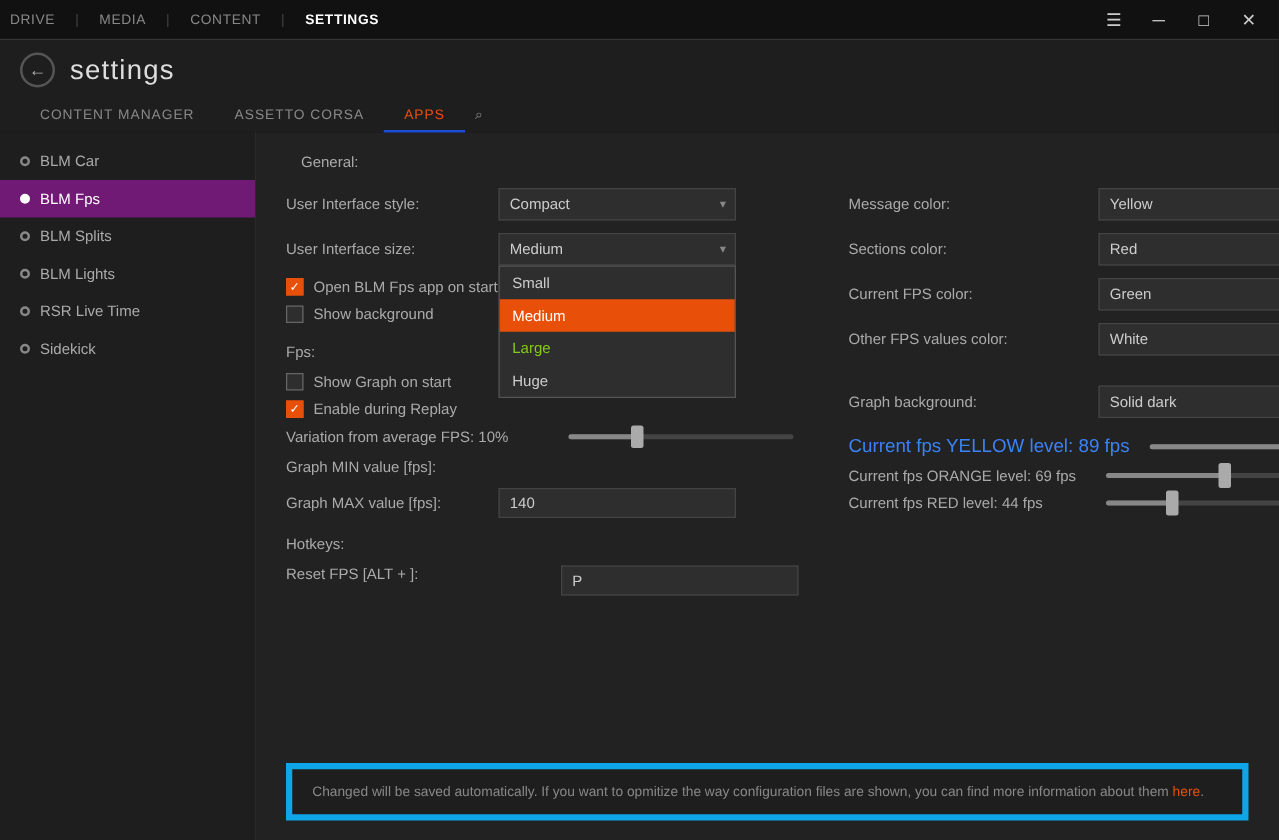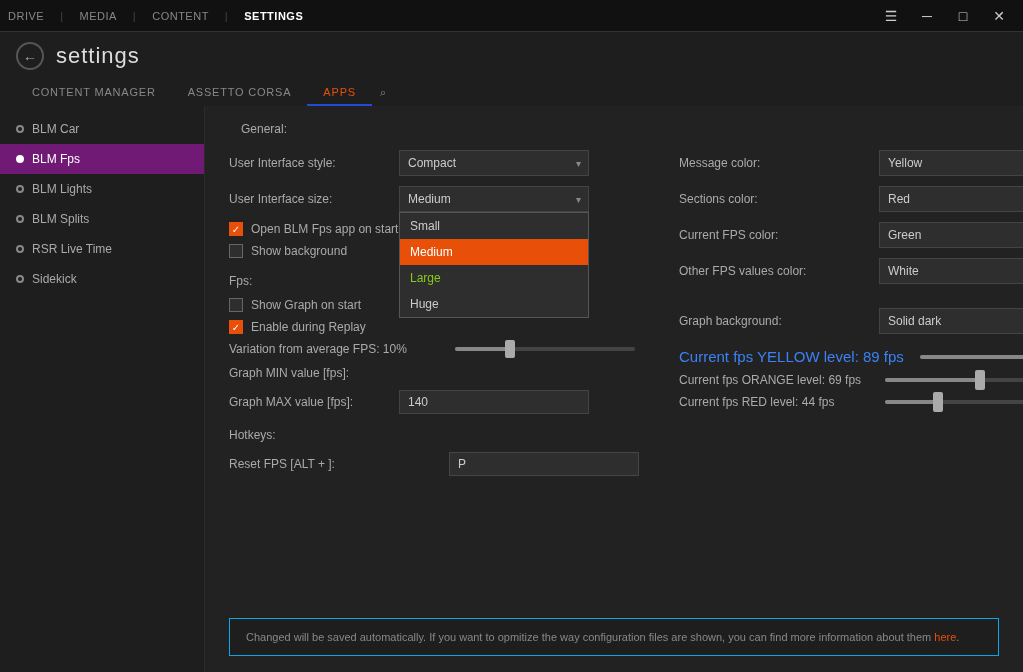--- a/index.html
+++ b/index.html
@@ -280,35 +280,35 @@
       color: #ccc;
       padding: 4px 8px;
       font-size: 12px;
       width: 190px;
       outline: none;
     }
 
     
     .hotkey-row {
       display: flex;
-      align-items: center;
+      align-items: flex-start;
       gap: 10px;
       margin-bottom: 10px;
     }
     .hotkey-label {
       color: #aaa;
       font-size: 12px;
       min-width: 210px;
     }
 
     
     .footer-info {
       margin-top: auto;
       background: #1e1e1e;
-      border: 1px solid #0ea5e9;
+      border: 5px solid #0ea5e9;
       padding: 10px 16px;
       font-size: 11px;
       color: #888;
       line-height: 1.5;
     }
     .footer-info a { color: #e8500a; text-decoration: none; }
 
     .right-section {
       display: flex;
       flex-direction: column;
@@ -382,25 +382,25 @@
       <div class="sidebar-item">
         <div class="dot"></div>
         <span>BLM Car</span>
       </div>
       <div class="sidebar-item active">
         <div class="dot"></div>
         <span>BLM Fps</span>
       </div>
       <div class="sidebar-item">
         <div class="dot"></div>
-        <span>BLM Lights</span>
+        <span>BLM Splits</span>
       </div>
       <div class="sidebar-item">
         <div class="dot"></div>
-        <span>BLM Splits</span>
+        <span>BLM Lights</span>
       </div>
       <div class="sidebar-item">
         <div class="dot"></div>
         <span>RSR Live Time</span>
       </div>
       <div class="sidebar-item">
         <div class="dot"></div>
         <span>Sidekick</span>
       </div>
     </div>

